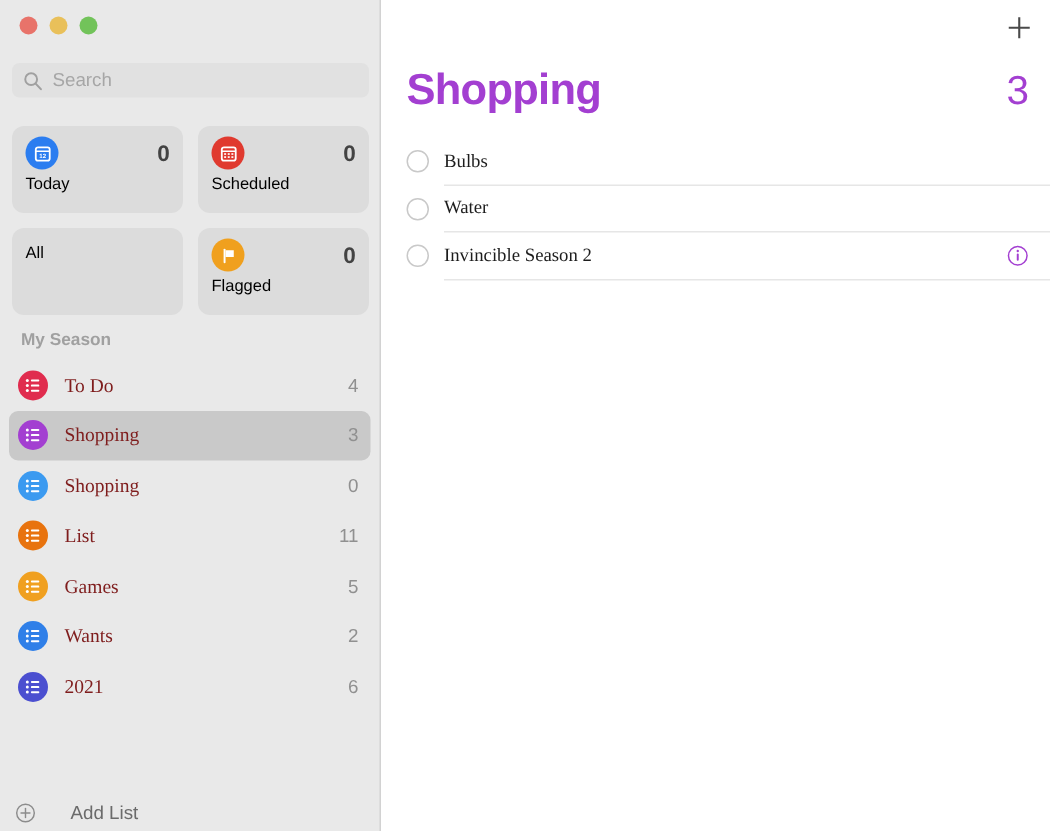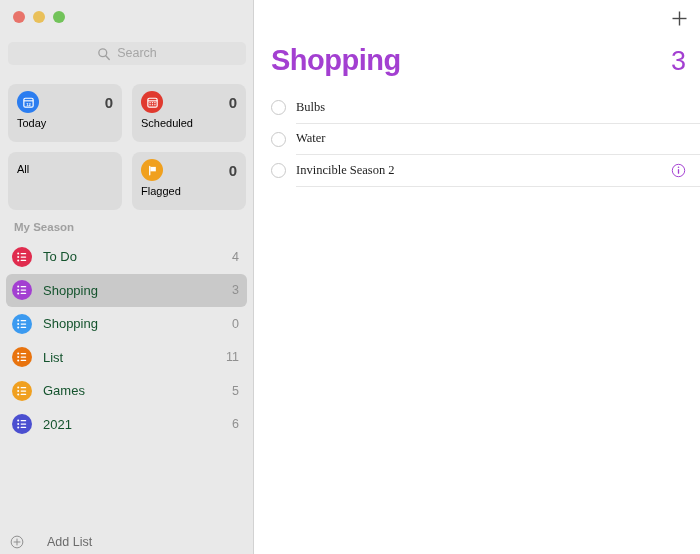--- a/index.html
+++ b/index.html
@@ -35,21 +35,20 @@
 
   
   #search-field {
     position: absolute;
     top: 42px; left: 8px;
     width: 238px; height: 23px;
     background: #e1e1e1;
     border-radius: 5px;
     display: flex; align-items: center;
     padding: 0 7px;
-    justify-content: center;
   }
   #search-field .mag { flex: 0 0 14px; height: 14px; margin-right: 6px; opacity: .75; }
   #search-placeholder {
     font-size: 12.5px; color: #a6a6a6; line-height: 1;
   }
 
   
   #smart-grid {
     position: absolute;
     top: 84px; left: 8px;
@@ -98,21 +97,21 @@
     display: flex; align-items: center;
     padding: 0 8px 0 6px;
   }
   .list-row.selected { background: #c9c9c9; }
   .row-icon {
     width: 20px; height: 20px; border-radius: 50%;
     flex: 0 0 20px;
     display: flex; align-items: center; justify-content: center;
     margin-right: 11px;
   }
-  .row-label { font-size: 13px; color: #14532d; flex: 1 1 auto; }
+  .row-label { font-size: 13px; color: #7f1d1d; flex: 1 1 auto; font-family: Liberation Serif, serif; }
   .row-count { font-size: 12.5px; color: #909090; }
 
   
   #add-list {
     position: absolute;
     left: 10px; bottom: 5px;
     display: flex; align-items: flex-end; gap: 23px;
   }
   #add-list .pluscircle { width: 14px; height: 14px; flex: 0 0 14px; }
   #add-list-label { font-size: 12.5px; color: #6b6b6b; }
@@ -304,20 +303,34 @@
               <circle cx="2.2" cy="6" r="1" fill="#fff"></circle>
               <rect x="4.6" y="5.4" width="5.6" height="1.3" rx="0.6" fill="#fff"></rect>
               <circle cx="2.2" cy="9.4" r="1" fill="#fff"></circle>
               <rect x="4.6" y="8.8" width="5.6" height="1.3" rx="0.6" fill="#fff"></rect>
             </svg>
           </span>
           <span class="row-label">Games</span>
           <span class="row-count">5</span>
         </div>
         <div class="list-row">
+          <span class="row-icon" style="background:#2f7fe8">
+            <svg width="12" height="12" viewBox="0 0 12 12">
+              <circle cx="2.2" cy="2.6" r="1" fill="#fff"></circle>
+              <rect x="4.6" y="2" width="5.6" height="1.3" rx="0.6" fill="#fff"></rect>
+              <circle cx="2.2" cy="6" r="1" fill="#fff"></circle>
+              <rect x="4.6" y="5.4" width="5.6" height="1.3" rx="0.6" fill="#fff"></rect>
+              <circle cx="2.2" cy="9.4" r="1" fill="#fff"></circle>
+              <rect x="4.6" y="8.8" width="5.6" height="1.3" rx="0.6" fill="#fff"></rect>
+            </svg>
+          </span>
+          <span class="row-label">Wants</span>
+          <span class="row-count">2</span>
+        </div>
+        <div class="list-row">
           <span class="row-icon" style="background:#4b4fd0">
             <svg width="12" height="12" viewBox="0 0 12 12">
               <circle cx="2.2" cy="2.6" r="1" fill="#fff"></circle>
               <rect x="4.6" y="2" width="5.6" height="1.3" rx="0.6" fill="#fff"></rect>
               <circle cx="2.2" cy="6" r="1" fill="#fff"></circle>
               <rect x="4.6" y="5.4" width="5.6" height="1.3" rx="0.6" fill="#fff"></rect>
               <circle cx="2.2" cy="9.4" r="1" fill="#fff"></circle>
               <rect x="4.6" y="8.8" width="5.6" height="1.3" rx="0.6" fill="#fff"></rect>
             </svg>
           </span>

